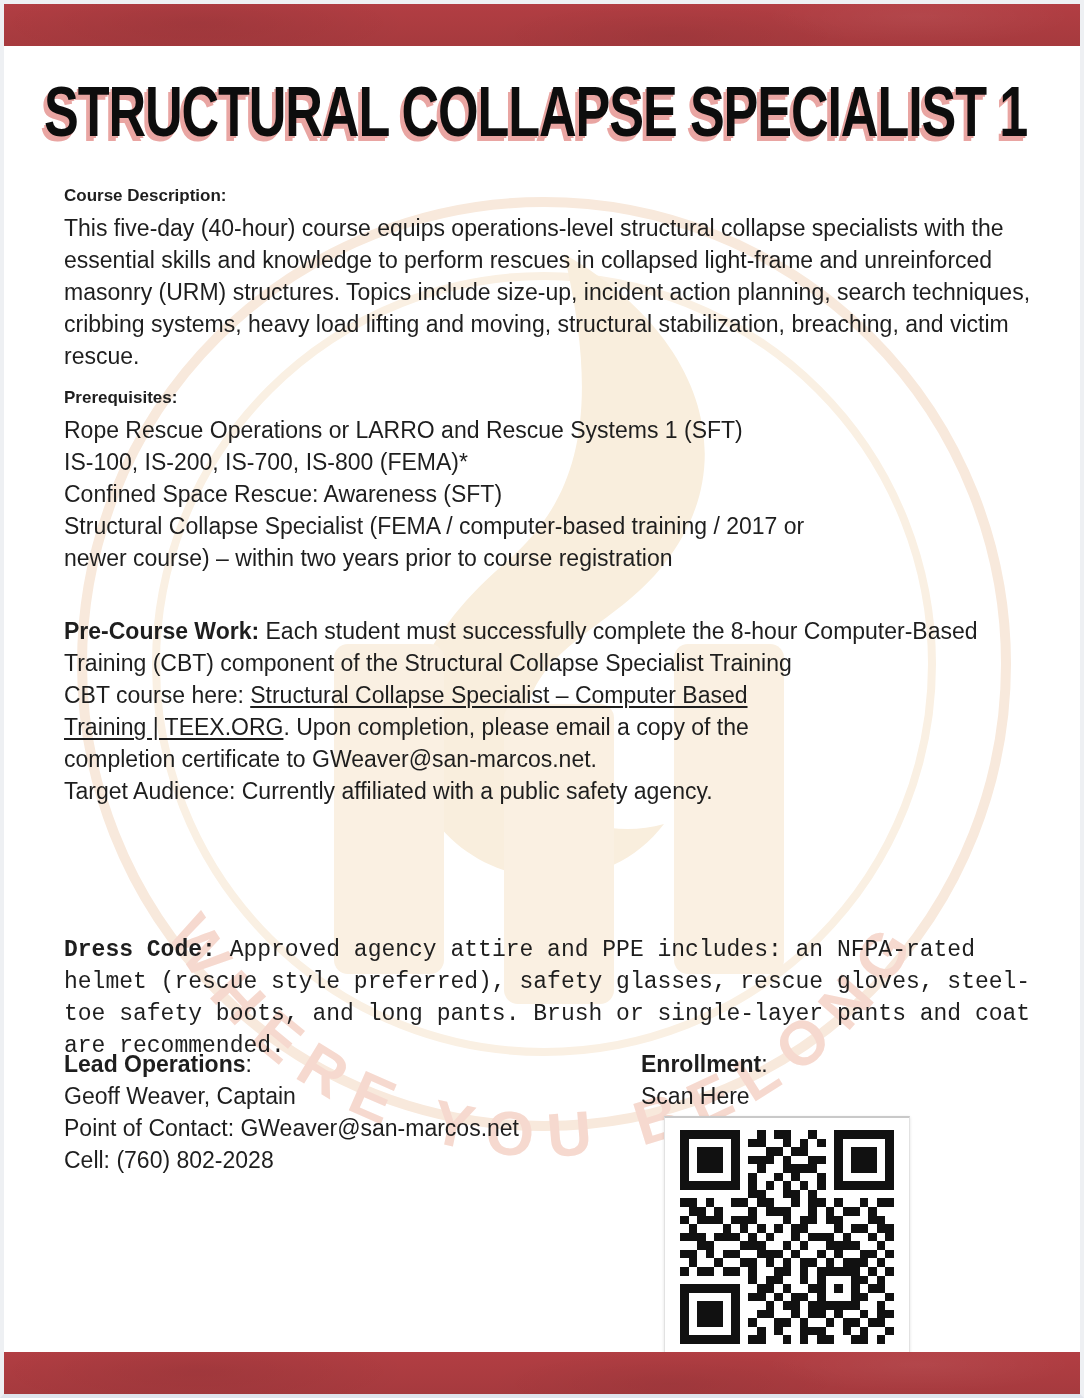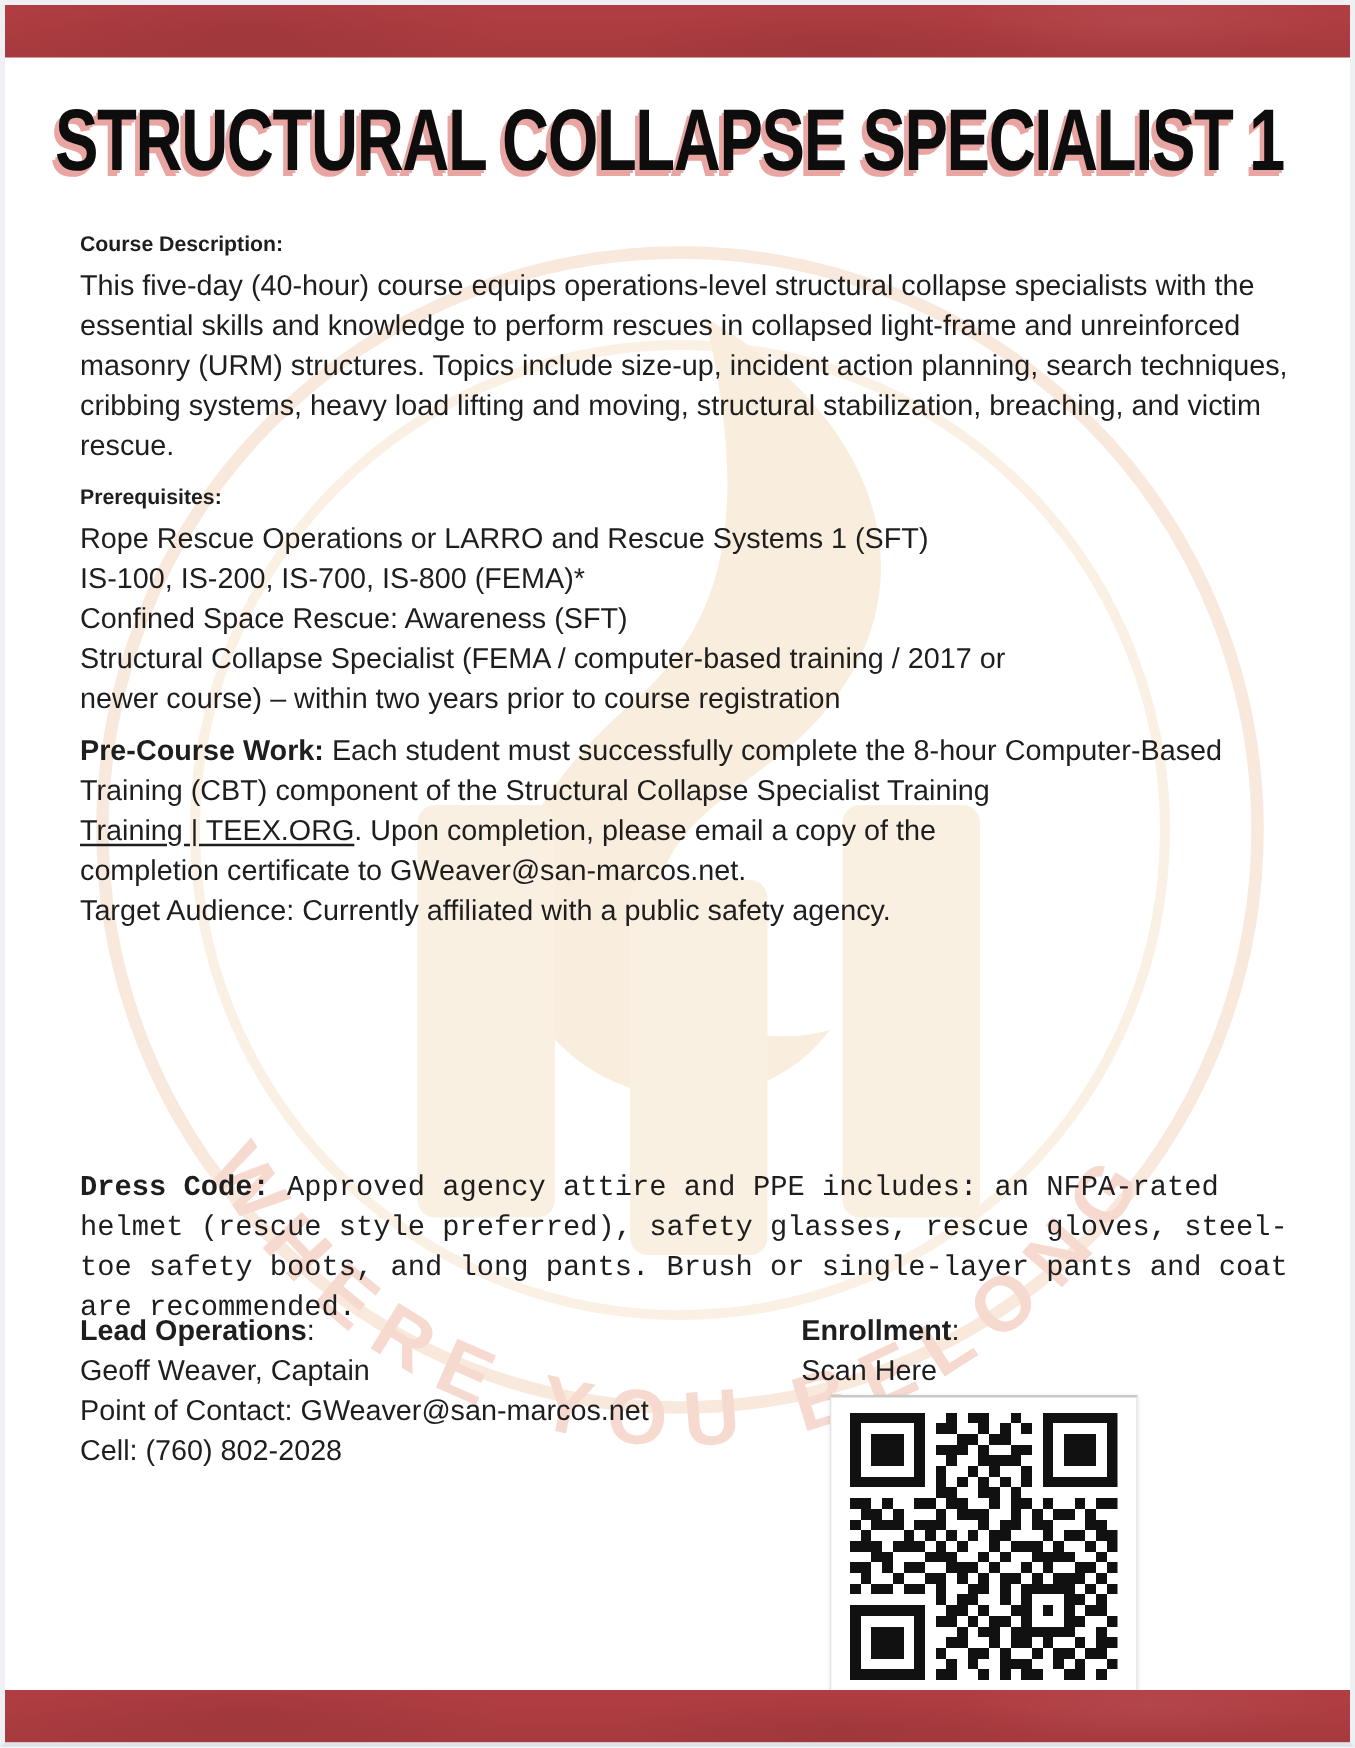--- a/index.html
+++ b/index.html
@@ -25,21 +25,21 @@
     transform:scaleX(.745);transform-origin:left top;
     text-shadow:-5px 5px 0 #e9a5a2,-2px 2px 0 #e9a5a2;
   }
   section{position:absolute;left:60px;width:985px;}
   .lbl{font-size:17px;font-weight:bold;line-height:32px;}
   .body,.line{font-size:23px;line-height:32px;margin:0;}
   b{font-weight:bold;}
   .ul{text-decoration:underline;text-underline-offset:3px;}
   #sec-course{top:176px;}
   #sec-prereq{top:378px;}
-  #sec-precourse{top:580px;}
+  #sec-precourse{top:611px;}
   #sec-details{top:814px;}
   #sec-dress{top:930px;font-family:Liberation Mono, monospace;}
   #sec-instructor{top:1044px;width:560px;}
   #sec-enroll{top:1044px;left:637px;width:430px;}
   .qr-panel{
     margin:4px 0 0 23px;width:244px;height:238px;background:#fff;
     border:1px solid #e2e2e2;border-top:2px solid #c9c9c9;
     box-shadow:0 1px 3px rgba(0,0,0,.12);
     display:flex;align-items:center;justify-content:center;
   }
@@ -90,20 +90,21 @@
         <div class="line">Confined Space Rescue: Awareness (SFT)</div>
         <div class="line">Structural Collapse Specialist (FEMA / computer-based training / 2017 or</div>
         <div class="line">newer course) – within two years prior to course registration</div>
       </div>
   </section>
 
   <section id="sec-precourse">
     <div id="precourse-lines">
         <div class="line"><span style="font-weight: bold;">Pre-Course Work:</span><span> Each student must successfully complete the 8-hour Computer-Based</span></div>
         <div class="line"><span>Training (CBT) component of the Structural Collapse Specialist Training</span></div>
+        <div class="line"><span>CBT course here: </span><span class="ul">Structural Collapse Specialist – Computer Based</span></div>
         <div class="line"><span class="ul">Training | TEEX.ORG</span><span>. Upon completion, please email a copy of the</span></div>
         <div class="line"><span>completion certificate to GWeaver@san-marcos.net.</span></div>
         <div class="line"><span style="font-weight: normal;">Target Audience:</span><span> Currently affiliated with a public safety agency.</span></div>
       </div>
   </section>
 
 
   <section id="sec-dress">
     <p class="body"><b>Dress Code:</b> <span>Approved agency attire and PPE includes: an NFPA-rated helmet (rescue style preferred), safety glasses, rescue gloves, steel-toe safety boots, and long pants. Brush or single-layer pants and coat are recommended.</span></p>
   </section>

